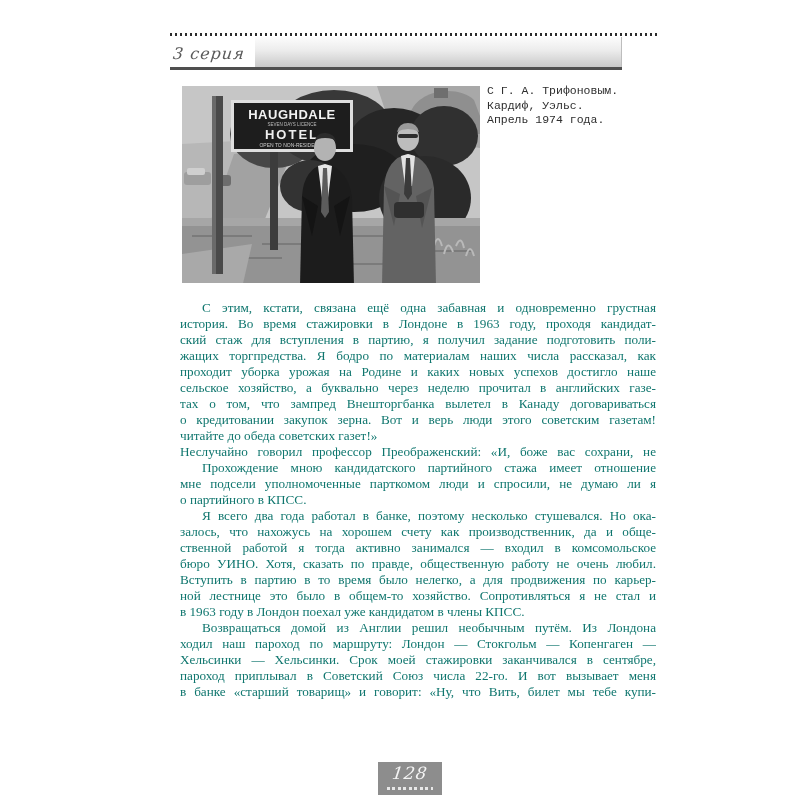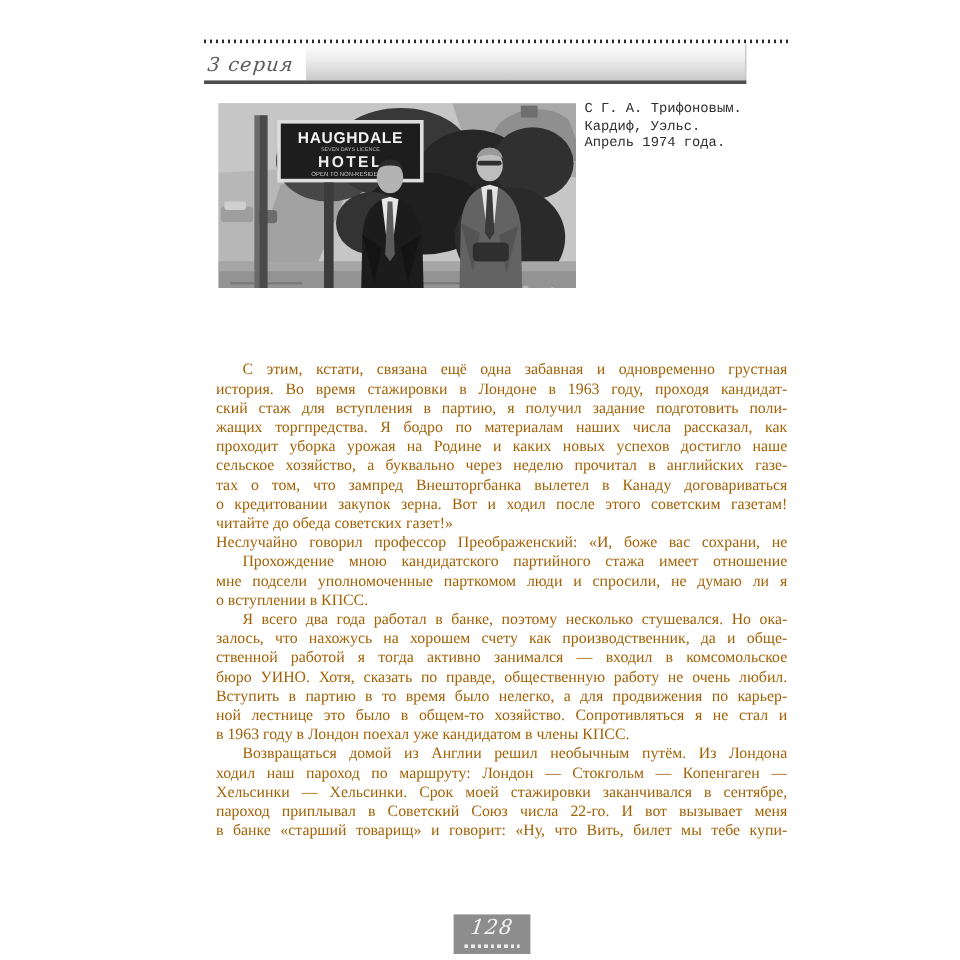--- a/index.html
+++ b/index.html
@@ -24,34 +24,34 @@
     font-size:16px; color:#5a5a5a; letter-spacing:1px;
     transform:skewX(-6deg);
   }
   .header-rule {
     position:absolute; left:170px; top:67px; width:452px; height:3px;
     background:#4f4f4f;
   }
 
   
   .photo {
-    position:absolute; left:182px; top:86px; width:298px; height:154px;
+    position:absolute; left:182px; top:86px; width:298px; height:197px;
     background:#c4c4c4; overflow:hidden;
   }
   .photo svg { display:block; }
   .photo-caption {
     position:absolute; left:487px; top:84px; width:150px;
     font-size:11.5px; line-height:14.5px; color:#2e2e2e;
   }
   .photo-caption div { white-space:nowrap;font-family:Liberation Mono, monospace; }
 
   
   .body-text {
     position:absolute; left:180px; top:300px; width:476px;
-    color:#a16207;
+    color:#0f766e;
   }
   .body-text .line {
     font-size:13.2px; line-height:16px;
     text-align:justify; text-align-last:justify;
     hyphens:none; overflow:hidden;
   }
   .body-text .line.first { text-indent:22px; }
   .body-text .line.para-end { text-align-last:left; }
 
   
@@ -155,26 +155,26 @@
   </div>
 
   <div class="body-text">
       <div class="line first">С этим, кстати, связана ещё одна забавная и одновременно грустная</div>
       <div class="line">история. Во время стажировки в Лондоне в 1963 году, проходя кандидат-</div>
       <div class="line">ский стаж для вступления в партию, я получил задание подготовить поли-</div>
       <div class="line">жащих торгпредства. Я бодро по материалам наших числа рассказал, как</div>
       <div class="line">проходит уборка урожая на Родине и каких новых успехов достигло наше</div>
       <div class="line">сельское хозяйство, а буквально через неделю прочитал в английских газе-</div>
       <div class="line">тах о том, что зампред Внешторгбанка вылетел в Канаду договариваться</div>
-      <div class="line">о кредитовании закупок зерна. Вот и ходил после этого советским газетам!</div>
+      <div class="line">о кредитовании закупок зерна. Вот и верь люди этого советским газетам!</div>
       <div class="line para-end">читайте до обеда советских газет!»</div>
       <div class="line">Неслучайно говорил профессор Преображенский: «И, боже вас сохрани, не</div>
       <div class="line first">Прохождение мною кандидатского партийного стажа имеет отношение</div>
       <div class="line">мне подсели уполномоченные парткомом люди и спросили, не думаю ли я</div>
-      <div class="line para-end">о вступлении в КПСС.</div>
+      <div class="line para-end">о партийного в КПСС.</div>
       <div class="line first">Я всего два года работал в банке, поэтому несколько стушевался. Но ока-</div>
       <div class="line">залось, что нахожусь на хорошем счету как производственник, да и обще-</div>
       <div class="line">ственной работой я тогда активно занимался — входил в комсомольское</div>
       <div class="line">бюро УИНО. Хотя, сказать по правде, общественную работу не очень любил.</div>
       <div class="line">Вступить в партию в то время было нелегко, а для продвижения по карьер-</div>
       <div class="line">ной лестнице это было в общем-то хозяйство. Сопротивляться я не стал и</div>
       <div class="line para-end">в 1963 году в Лондон поехал уже кандидатом в члены КПСС.</div>
       <div class="line first">Возвращаться домой из Англии решил необычным путём. Из Лондона</div>
       <div class="line">ходил наш пароход по маршруту: Лондон — Стокгольм — Копенгаген —</div>
       <div class="line">Хельсинки — Хельсинки. Срок моей стажировки заканчивался в сентябре,</div>

